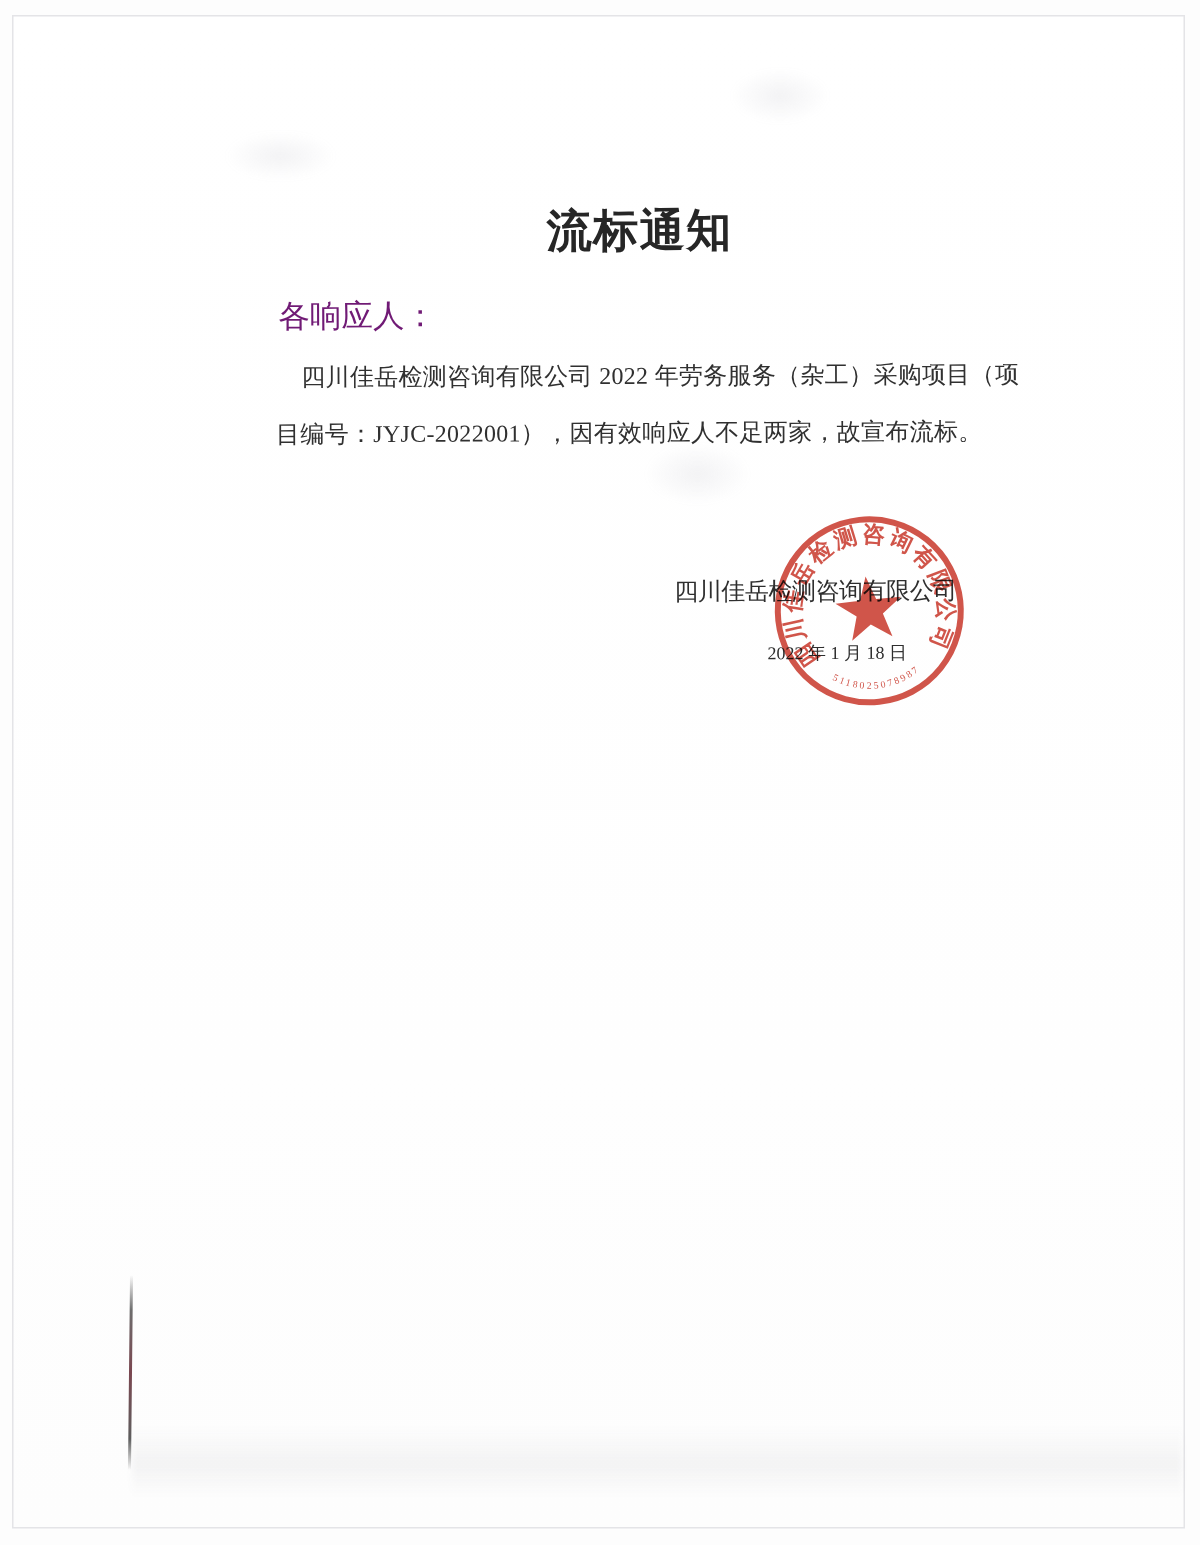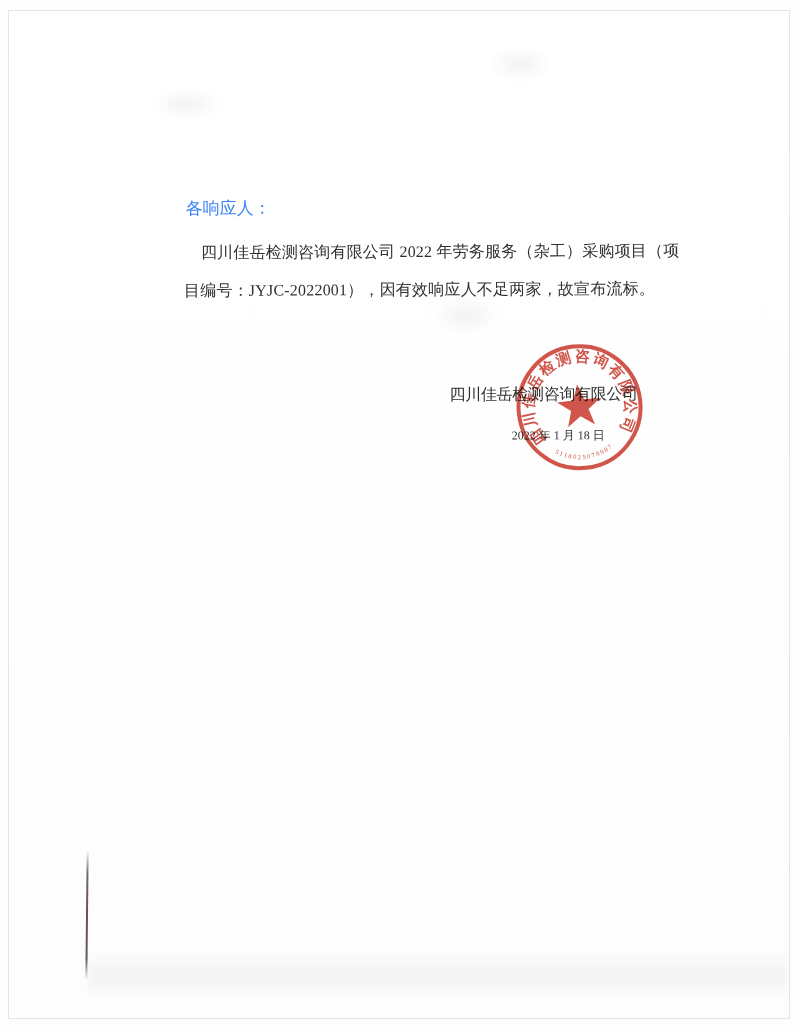--- a/index.html
+++ b/index.html
@@ -25,21 +25,21 @@
     color: #2f2f2f;
   }
 
   .doc-title {
     position: absolute; left: 366px; top: 134px;
     font-size: 30px; font-weight: 600; color: #262626;
     letter-spacing: 1px; white-space: nowrap;
   }
   .salutation {
     position: absolute; left: 187px; top: 196px;
-    font-size: 17px; color: #3b82f6; white-space: nowrap;
+    font-size: 21px; color: #701a75; white-space: nowrap;
   }
   .body-paragraph {
     position: absolute; left: 185px; top: 233px; width: 492px;
     font-size: 16px; line-height: 37.5px; color: #303030;
   }
   .body-line { white-space: nowrap; letter-spacing: 0.2px; }
   .body-line.indent { padding-left: 17px; }
 
   .signature-company {
     position: absolute; left: 450px; top: 385px;
@@ -88,20 +88,21 @@
 <div class="canvas">
 
   <div class="scan-page"></div>
 
   <div class="smudge smudge-1"></div>
   <div class="smudge smudge-2"></div>
   <div class="smudge smudge-3"></div>
 
   <div class="content">
 
+    <div class="doc-title">流标通知</div>
 
     <div class="salutation">各响应人：</div>
 
     <div class="body-paragraph">
       <div class="body-line indent">四川佳岳检测咨询有限公司 2022 年劳务服务（杂工）采购项目（项</div>
       <div class="body-line">目编号：JYJC-2022001），因有效响应人不足两家，故宣布流标。</div>
     </div>
 
     <div class="signature-company">四川佳岳检测咨询有限公司</div>
 

